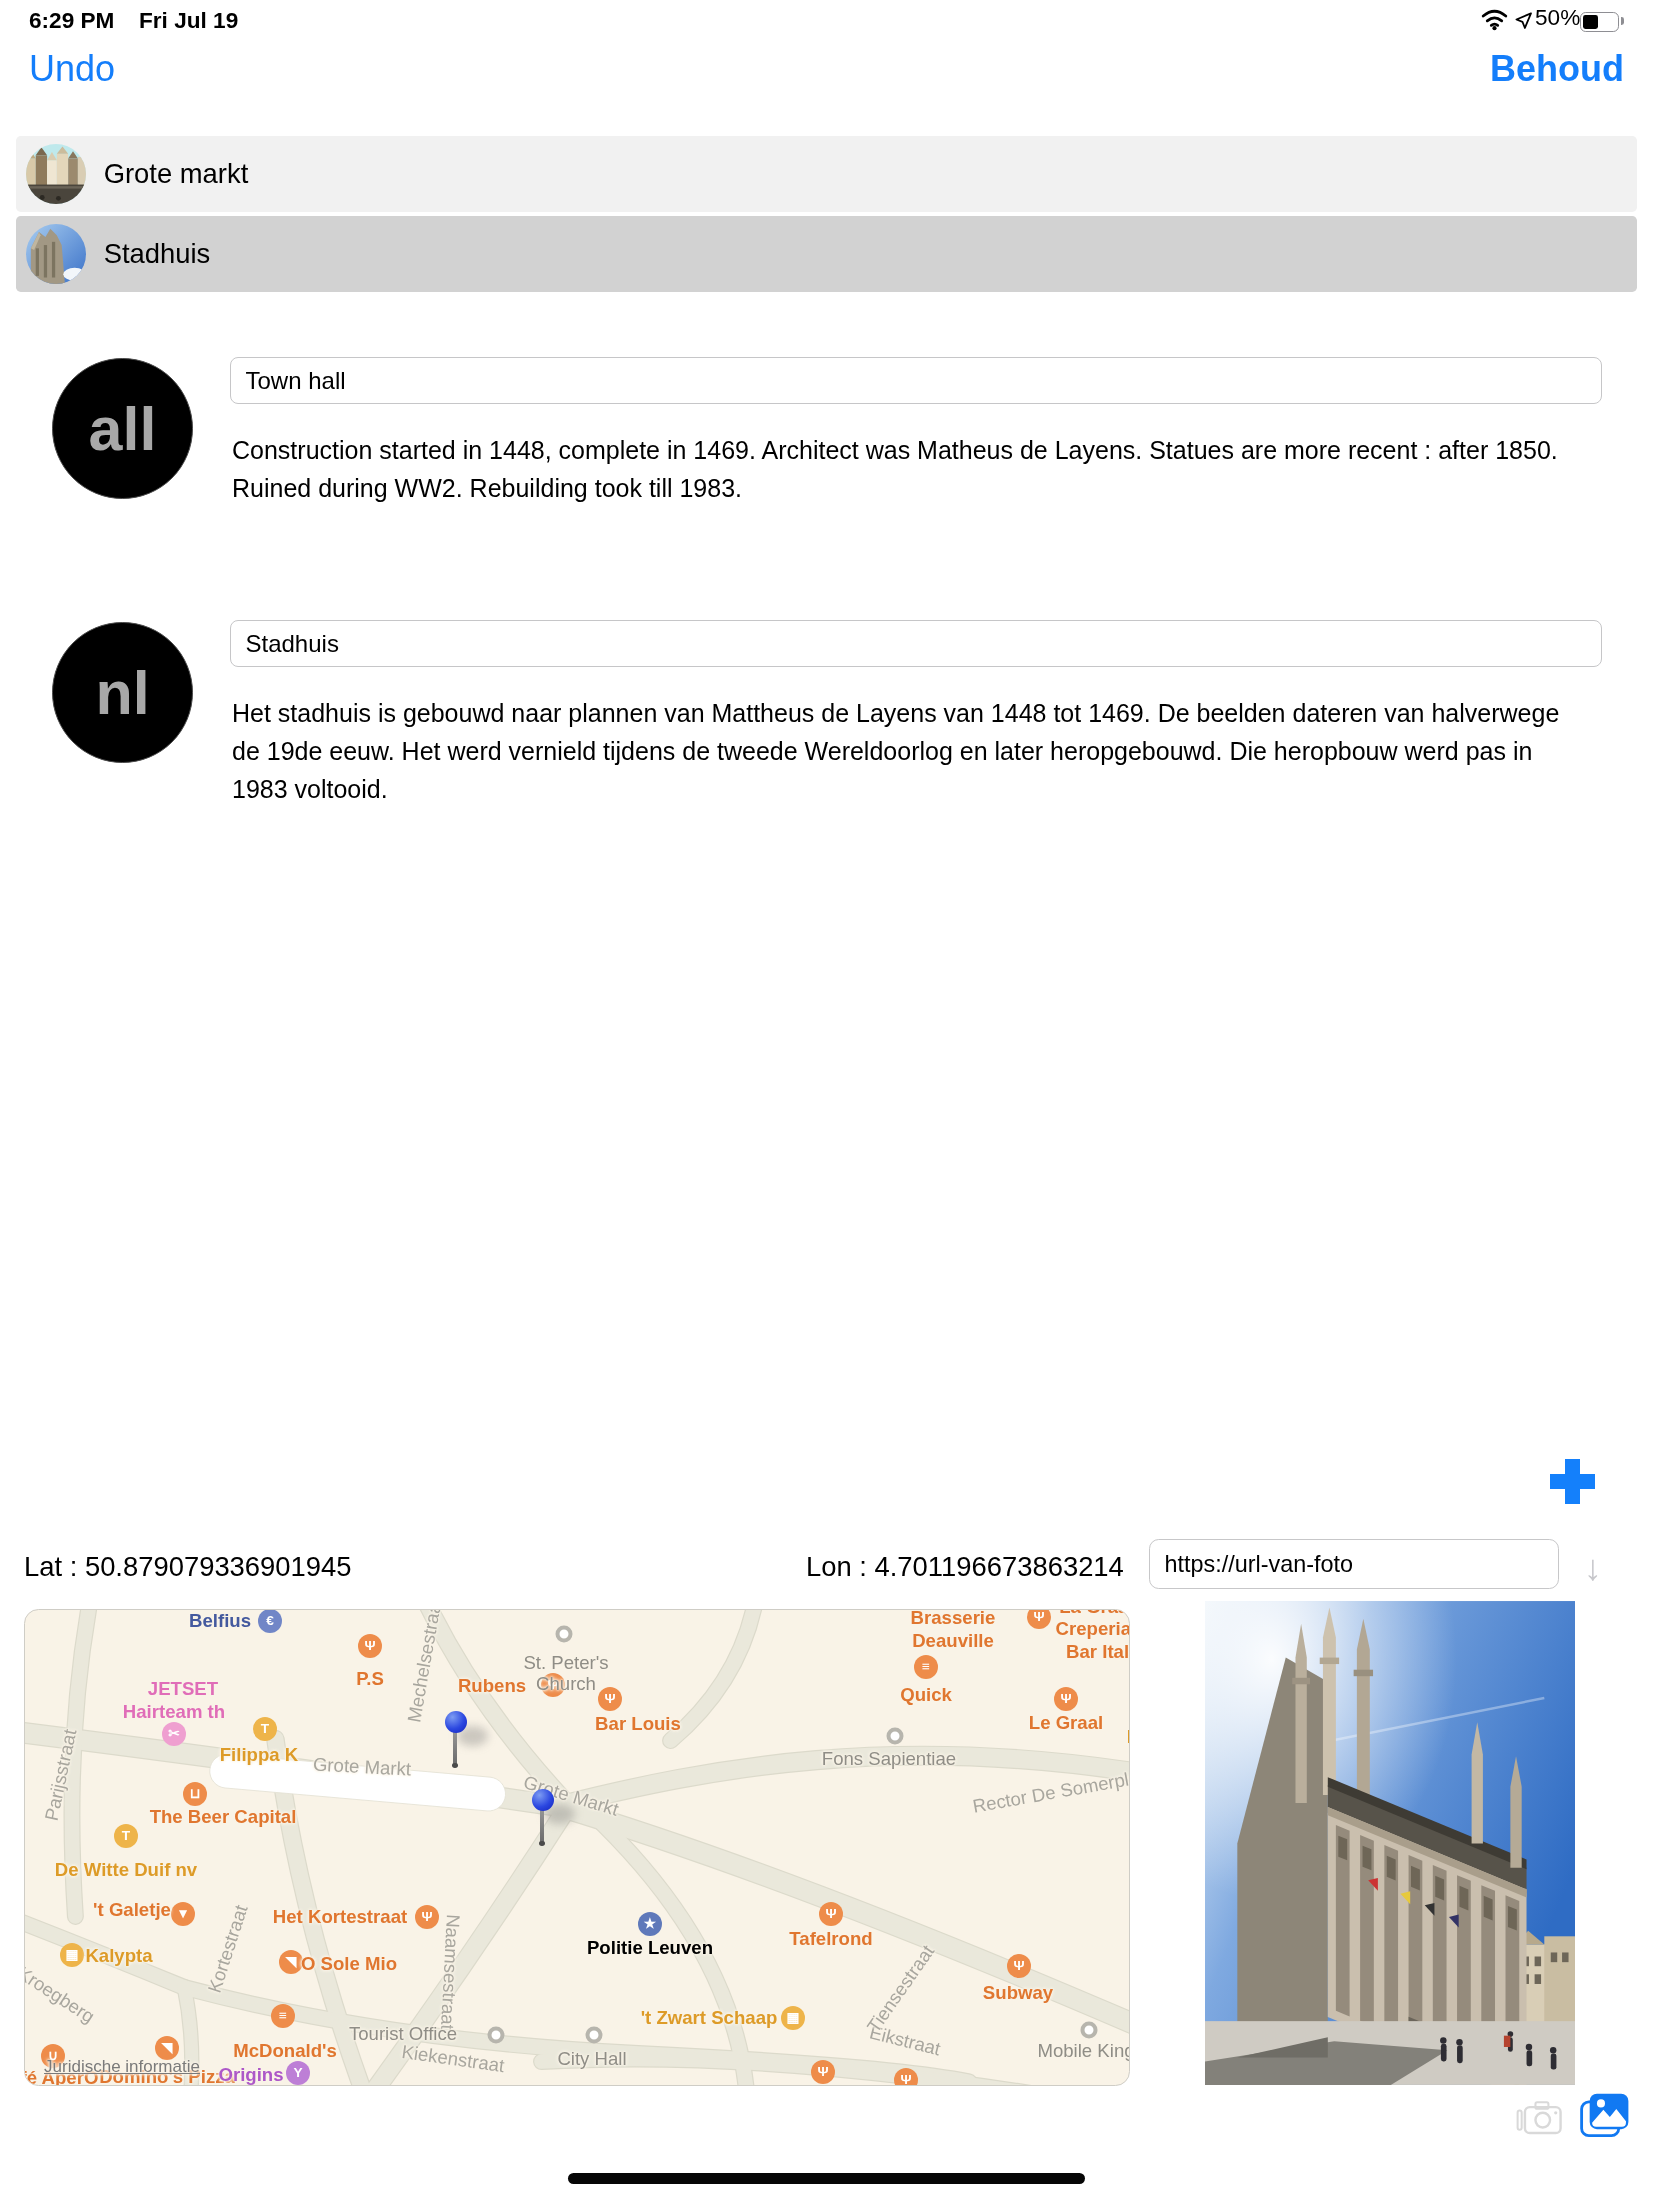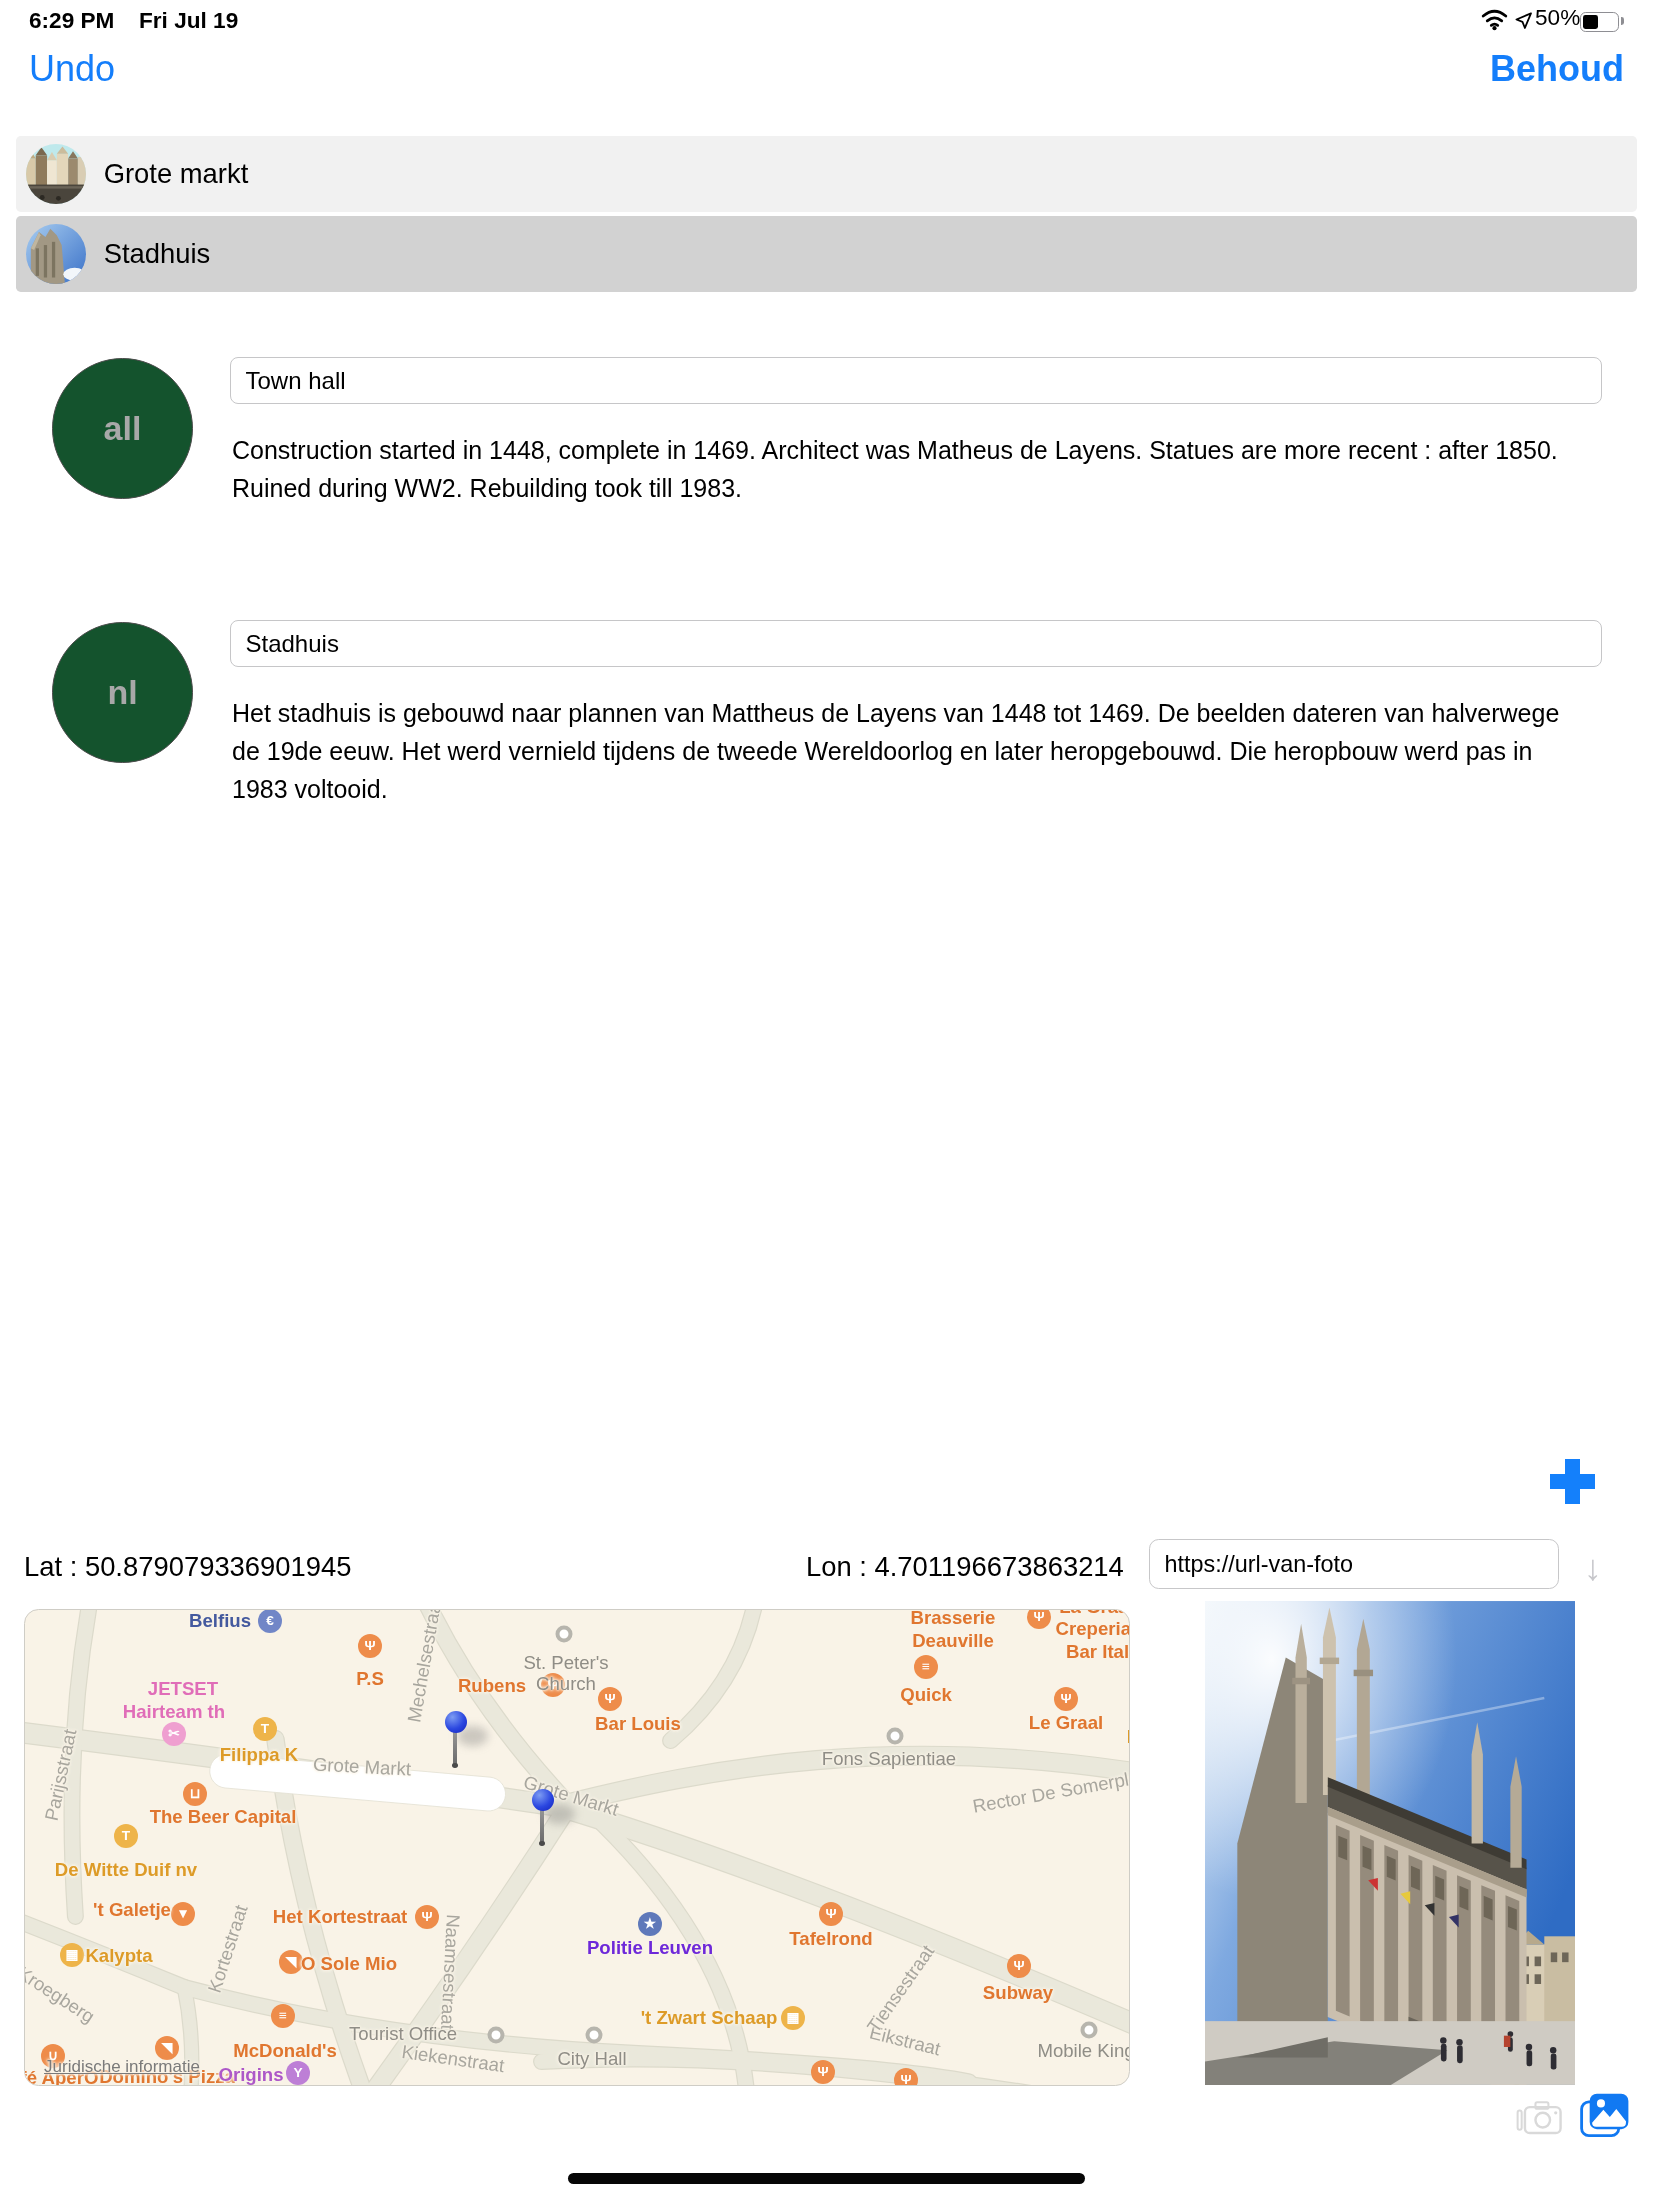--- a/index.html
+++ b/index.html
@@ -24,22 +24,22 @@
   #behoud{right:29px;top:48px;font-weight:700;}
 
   
   .row{left:16px;width:1621px;height:76px;border-radius:4.8px;display:flex;align-items:center;}
   #row0{top:136px;background:#f1f1f1;}
   #row1{top:216px;background:#d2d2d2;}
   .row .thumb{width:60px;height:60px;border-radius:50%;overflow:hidden;margin-left:9.7px;flex:none;}
   .row .rlabel{font-size:27.4px;margin-left:18px;color:#000;}
 
   
-  .langcircle{width:139px;height:139px;border-radius:50%;background:#14532d;border:1.6px solid #4a4a4a;
-              display:flex;align-items:center;justify-content:center;font-size:34px;font-weight:700;color:#a8a8a8;}
+  .langcircle{width:139px;height:139px;border-radius:50%;background:#000000;border:1.6px solid #4a4a4a;
+              display:flex;align-items:center;justify-content:center;font-size:61px;font-weight:700;color:#a8a8a8;}
   #circ-all{left:52px;top:358px;}
   #circ-nl{left:52px;top:622px;}
   .titlefield{left:230px;width:1372px;height:47px;border:1.6px solid #c6c6c8;border-radius:8px;
               font-size:24px;padding:0 14.5px;box-sizing:border-box;background:#fff;color:#000;
               font-family:"Liberation Sans",sans-serif;outline:none;}
   #title-all{top:357px;}
   #title-nl{top:620px;}
   .desc{left:232px;width:1346px;font-size:25px;line-height:38px;color:#000;}
   #desc-all{top:431px;}
   #desc-nl{top:694px;}
@@ -254,21 +254,21 @@
       <div class="mlabel mb" style="color: rgb(224, 118, 47); left: 260px; top: 441px; transform: translate(-50%, -50%);">McDonald's</div>
       <div class="mlabel mb" style="color: rgb(224, 118, 47); left: 142px; top: 467px; transform: translate(-50%, -50%);">Domino's Pizza</div>
       <div class="mlabel mb" style="color: rgb(224, 118, 47); left: 22.6px; top: 468px; transform: translate(-50%, -50%);">Café AperO</div>
       <div class="mlabel" style="color: rgb(122, 122, 122); left: 97px; top: 457px; font-size: 17px; text-decoration: underline; transform: translate(-50%, -50%);">Juridische informatie</div>
       <div class="mlabel mb" style="color: rgb(173, 88, 200); left: 226px; top: 465px; transform: translate(-50%, -50%);">Origins</div>
       <div class="mlabel" style="color: rgb(168, 166, 158); left: 428px; top: 449px; transform: translate(-50%, -50%) rotate(8deg);">Kiekenstraat</div>
       <div class="mlabel" style="color: rgb(168, 166, 158); left: 880px; top: 431px; transform: translate(-50%, -50%) rotate(14deg);">Eikstraat</div>
       <div class="mlabel" style="color: rgb(143, 141, 134); left: 378px; top: 424px; transform: translate(-50%, -50%);">Tourist Office</div>
       <div class="mlabel" style="color: rgb(143, 141, 134); left: 567px; top: 449px; transform: translate(-50%, -50%);">City Hall</div>
       <div class="mlabel" style="color: rgb(143, 141, 134); left: 1061px; top: 441px; transform: translate(-50%, -50%);">Mobile King</div>
-      <div class="mlabel mb" style="color: #6d28d9; left: 625px; top: 338px; transform: translate(-50%, -50%);">Politie Leuven</div>
+      <div class="mlabel mb" style="color: #000000; left: 625px; top: 338px; transform: translate(-50%, -50%);">Politie Leuven</div>
       <div class="mlabel mb" style="color: rgb(224, 118, 47); left: 806px; top: 329px; transform: translate(-50%, -50%);">Tafelrond</div>
       <div class="mlabel mb" style="color: rgb(224, 118, 47); left: 993px; top: 383px; transform: translate(-50%, -50%);">Subway</div>
       <div class="mlabel mb" style="color: rgb(221, 155, 40); left: 684px; top: 408px; transform: translate(-50%, -50%);">'t Zwart Schaap</div>
       <div class="mlabel" style="color: rgb(143, 141, 134); left: 864px; top: 149px; transform: translate(-50%, -50%);">Fons Sapientiae</div>
       <div class="mlabel" style="color: rgb(168, 166, 158); left: 1038px; top: 181px; transform: translate(-50%, -50%) rotate(-10deg);">Rector De Somerplein</div>
       <div class="mlabel" style="color: rgb(168, 166, 158); left: 876px; top: 379px; transform: translate(-50%, -50%) rotate(-55deg);">Tiensestraat</div>
       <div class="mlabel mb" style="color: rgb(224, 118, 47); left: 928px; top: 8px; transform: translate(-50%, -50%);">Brasserie</div>
       <div class="mlabel mb" style="color: rgb(224, 118, 47); left: 928px; top: 31px; transform: translate(-50%, -50%);">Deauville</div>
       <div class="mlabel mb" style="color: rgb(224, 118, 47); left: 901px; top: 85px; transform: translate(-50%, -50%);">Quick</div>
       <div class="mlabel mb" style="color: rgb(224, 118, 47); left: 1074px; top: -3.2px; transform: translate(-50%, -50%);">La Graal,</div>

